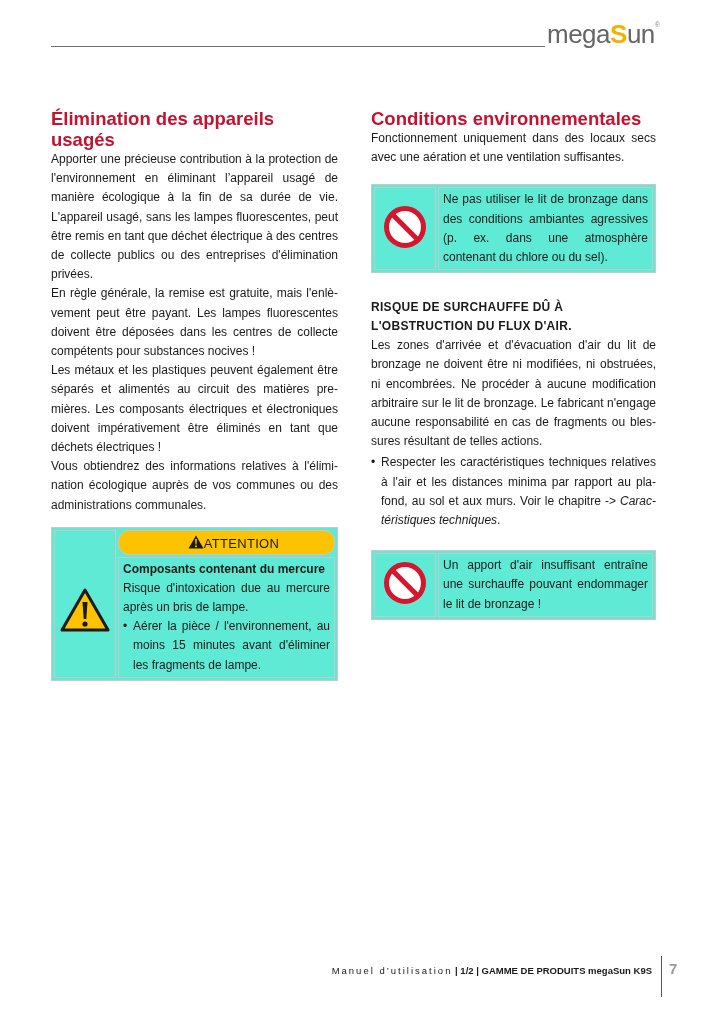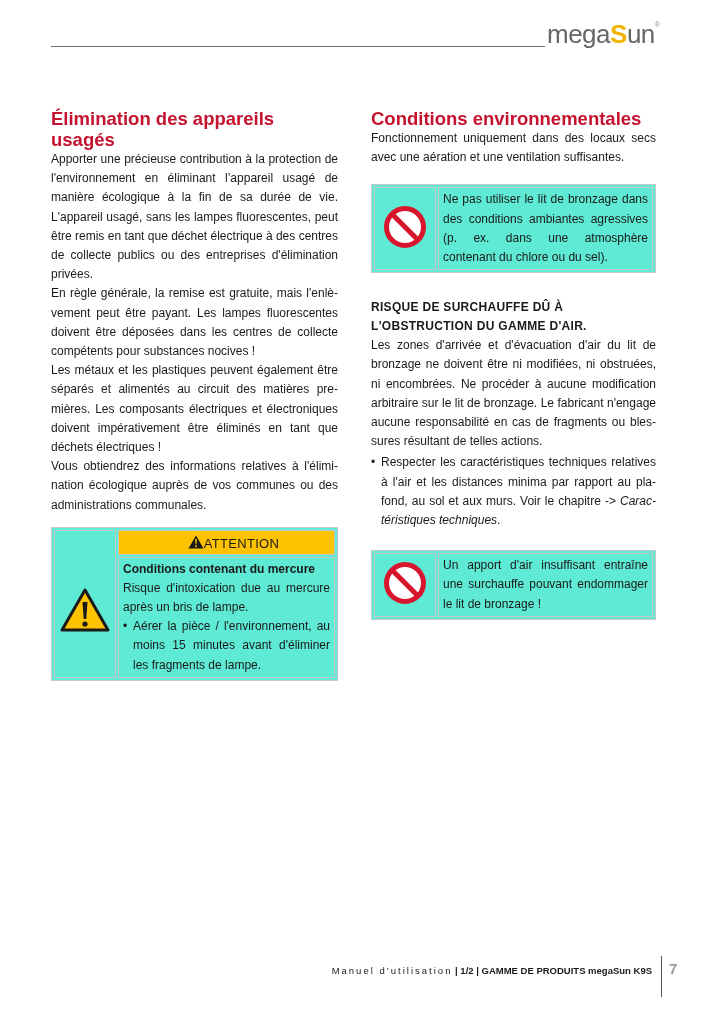--- a/index.html
+++ b/index.html
@@ -20,21 +20,21 @@
   .intro-wrap { position:relative; }
   .intro-text { width:230px; text-align:left; }
   .weee { position:absolute; right:2px; top:-8px; width:36px; height:54px; }
 
   table.box { border-collapse:separate; border-spacing:2px; border:1px solid #c8c8c8; width:100%; background:#5eead4; }
   table.box td { border:1px solid #c8c8c8; vertical-align:middle; }
   .icon-cell { width:58px; text-align:center; }
   .text-cell { padding:2px 4px 2px 4px; }
   .text-cell p { text-align:justify; }
 
-  .attn-head { background:#fdc300; text-align:center; font-size:13px; padding:4px 0 3px 14px; letter-spacing:0.3px; color:#1a1a1a; }
+  .attn-head { background:#fdc300; text-align:center; font-size:13px; padding:4px 0 3px 14px; letter-spacing:0.3px; color:#1a1a1a;border-radius:11px; }
   .attn-title { font-weight:bold; font-size:12px; line-height:19px; }
   ul { margin:0; padding:0; list-style:none; }
   ul li { position:relative; padding-left:10px; }
   ul li::before { content:"\2022"; position:absolute; left:0; top:0; }
 
   .subhead { font-weight:bold; font-size:12px; line-height:19px; letter-spacing:0.3px; margin-top:0; }
   em { font-style:italic; }
 
   .footer { position:absolute; right:72px; top:965px; font-size:9.5px; color:#1a1a1a; white-space:nowrap; }
   .footer .spaced { letter-spacing:2px; }
@@ -68,21 +68,21 @@
       <td class="attn-head">
         <svg width="16" height="14" viewBox="0 0 16 14" style="vertical-align:-1px;">
           <path d="M8 0.5 L15.5 13.5 L0.5 13.5 Z" fill="#1a1a1a"></path>
           <path d="M7.1 4 L8.9 4 L8.5 9.5 L7.5 9.5 Z" fill="#fdc300"></path>
           <circle cx="8" cy="11.3" r="1" fill="#fdc300"></circle>
         </svg><span>ATTENTION</span>
       </td>
     </tr>
     <tr>
       <td class="text-cell">
-        <div class="attn-title">Conditions contenant du mercure</div>
+        <div class="attn-title">Composants contenant du mercure</div>
         <p>Risque d'intoxication due au mercure après un bris de lampe.</p>
         <ul>
           <li>Aérer la pièce / l'environnement, au moins 15 minutes avant d'éliminer les fragments de lampe.</li>
         </ul>
       </td>
     </tr>
   </tbody>
     </table>
 </div>
 
@@ -101,21 +101,21 @@
       </td>
       <td class="text-cell">
         <p>Ne pas utiliser le lit de bronzage dans des conditions ambiantes agressives (p. ex. dans une atmosphère contenant du chlore ou du sel).</p>
       </td>
     </tr>
   </tbody>
     </table>
 
   <div style="height:25px;"></div>
   <div class="subhead">RISQUE DE SURCHAUFFE DÛ À</div>
-  <div class="subhead">L'OBSTRUCTION DU GAMME D'AIR.</div>
+  <div class="subhead">L'OBSTRUCTION DU FLUX D'AIR.</div>
   <p>Les zones d'arrivée et d'évacuation d'air du lit de bronzage ne doivent être ni modifiées, ni obstruées, ni encombrées. Ne procéder à aucune modification arbitraire sur le lit de bronzage. Le fabricant n'engage aucune responsabilité en cas de fragments ou bles­sures résultant de telles actions.</p>
   <ul style="margin-top:2px;">
     <li><span>Respecter les caractéristiques techniques relatives à l'air et les distances minima par rapport au pla­fond, au sol et aux murs. Voir le chapitre -&gt; </span><em>Carac­téristiques techniques</em><span>.</span></li>
   </ul>
 
   <table class="box" style="margin-top:20px;">
     <tbody>
         <tr>
       <td class="icon-cell">
         <svg width="44" height="44" viewBox="0 0 44 44">

